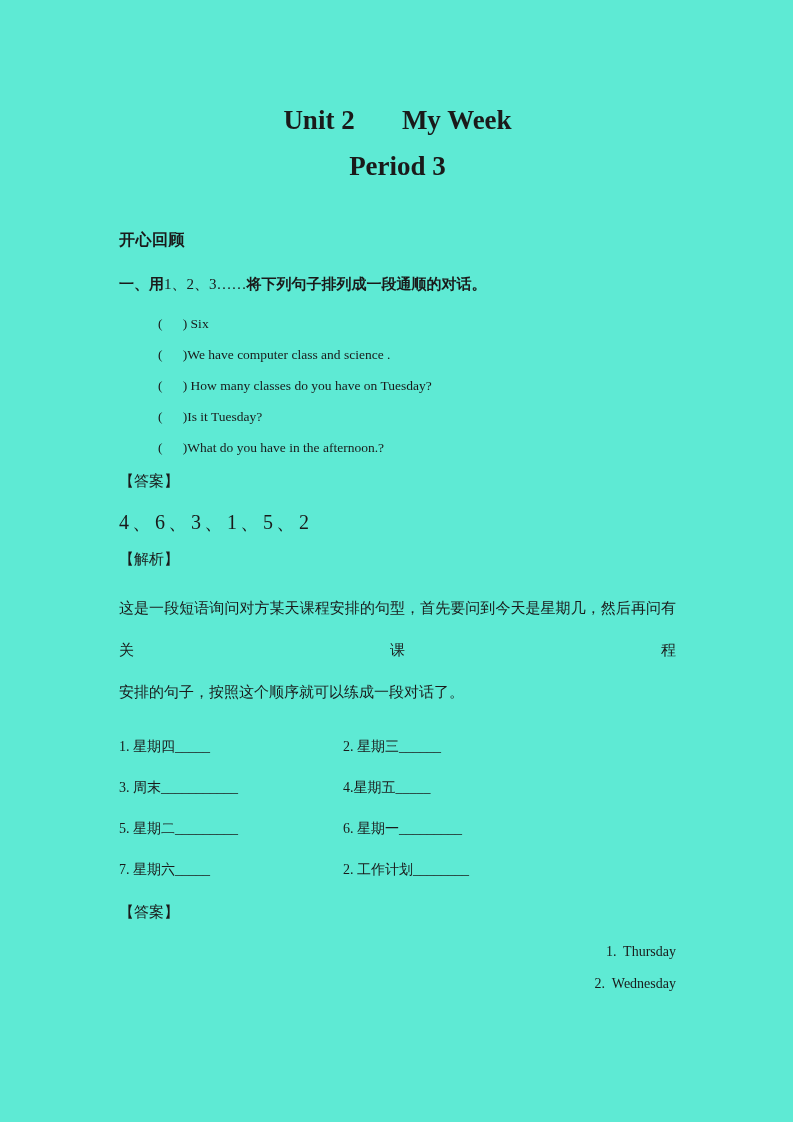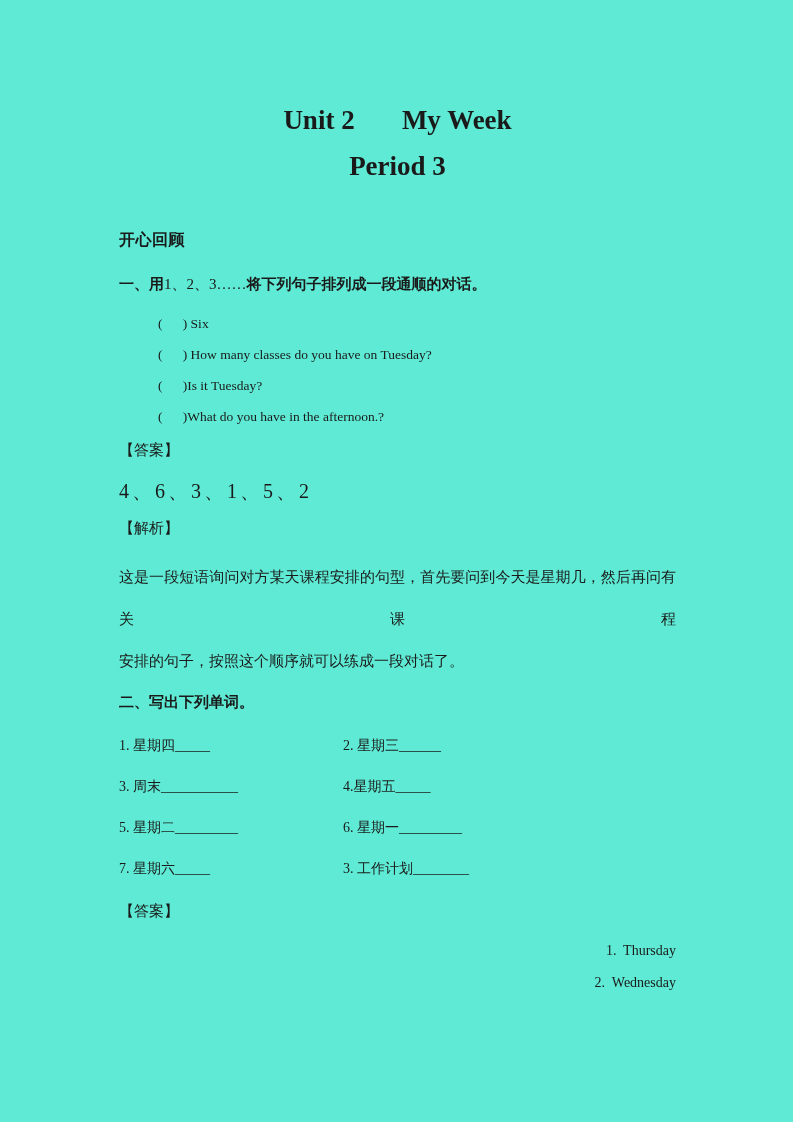--- a/index.html
+++ b/index.html
@@ -110,47 +110,47 @@
     <span class="title-line">Unit 2       My Week</span>
     <span class="title-line">Period 3</span>
   </h1>
 
   <h2 class="review-heading">开心回顾</h2>
 
   <h3 class="section-heading first"><span>一、用</span><span class="serif-num">1、2、3……</span><span>将下列句子排列成一段通顺的对话。</span></h3>
 
   <div class="dialogue">
     <p class="dialogue-item">(      ) Six</p>
+    <p class="dialogue-item">(      )We have computer class and science .</p>
     <p class="dialogue-item">(      ) How many classes do you have on Tuesday?</p>
     <p class="dialogue-item">(      )Is it Tuesday?</p>
     <p class="dialogue-item">(      )What do you have in the afternoon.?</p>
   </div>
 
   <p class="bracket-label label-answer1">【答案】</p>
 
   <p class="answer-seq">4、6、3、1、5、2</p>
 
   <p class="bracket-label label-analysis">【解析】</p>
 
   <div class="analysis">
     <span class="analysis-line justified">这是一段短语询问对方某天课程安排的句型，首先要问到今天是星期几，然后再问有关课程</span>
     <span class="analysis-line">安排的句子，按照这个顺序就可以练成一段对话了。</span>
   </div>
 
-  <h3 class="section-heading second">二、写出下列单词。</h3>
 
   <div class="word-grid">
     <span class="word-item">1. 星期四_____</span>
     <span class="word-item">2. 星期三______</span>
     <span class="word-item">3. 周末___________</span>
     <span class="word-item">4.星期五_____</span>
     <span class="word-item">5. 星期二_________</span>
     <span class="word-item">6. 星期一_________</span>
     <span class="word-item">7. 星期六_____</span>
-    <span class="word-item">3. 工作计划________</span>
+    <span class="word-item">2. 工作计划________</span>
   </div>
 
   <p class="bracket-label label-answer2">【答案】</p>
 
   <div class="english-answers">
     <p class="english-answer-item">1.  Thursday</p>
     <p class="english-answer-item">2.  Wednesday</p>
   </div>
 
 </div>

